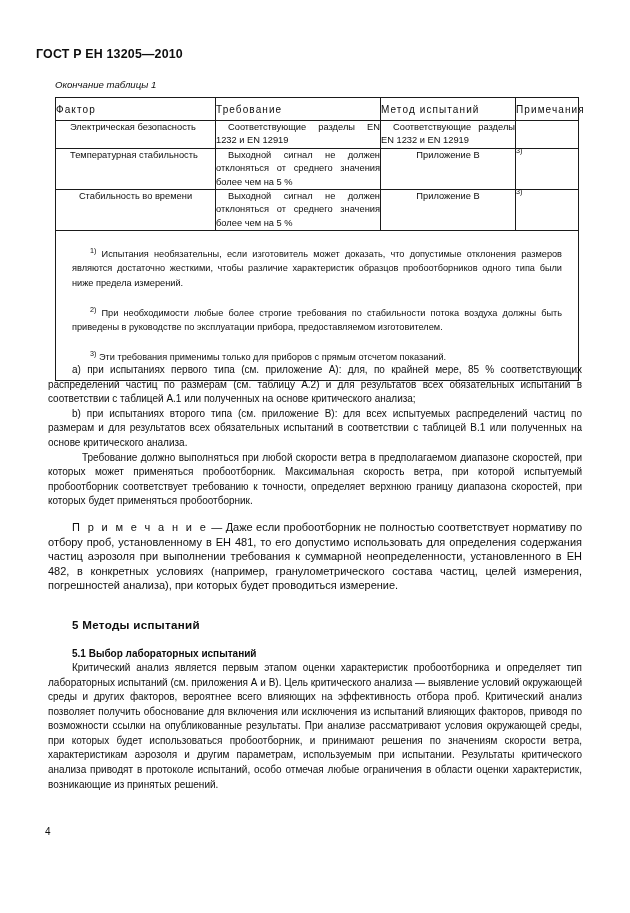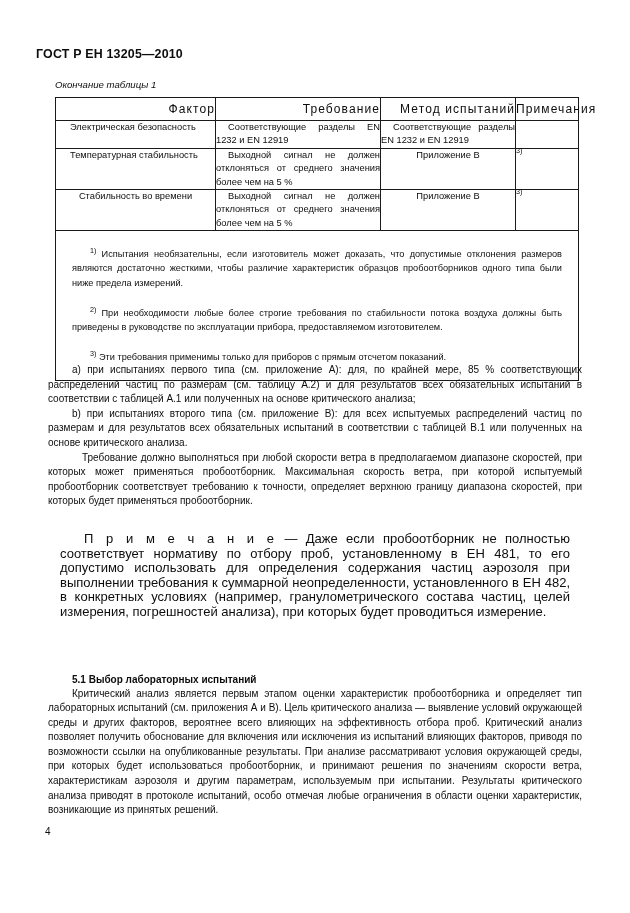--- a/index.html
+++ b/index.html
@@ -52,23 +52,23 @@
     table-layout: fixed;
   }
   table.spec td, table.spec th {
     border: 1px solid #1a1a1a;
     padding: 0;
     vertical-align: top;
     font-weight: normal;
   }
   table.spec thead th {
     height: 22px;
-    text-align: right;
+    text-align: left;
     vertical-align: middle;
-    font-size: 12px;
+    font-size: 10px;
     letter-spacing: 1.1px;
     margin-top: 44px;
   }
   .c1 { width: 160px; }
   .c2 { width: 165px; }
   .c3 { width: 135px; }
   .c4 { width: 63px; }
 
   td.cell {
     font-size: 9.3px;
@@ -141,22 +141,22 @@
   }
   p.para-tight {
     margin: 0;
     font-size: 10px;
     line-height: 14.6px;
     text-align: justify;
     text-align-last: left;
     text-indent: 24px;
   }
   p.note {
-    margin: 12px;
-    font-size: 13px;
+    margin: 0;
+    font-size: 11px;
     line-height: 14.6px;
     text-align: justify;
     text-align-last: left;
     text-indent: 24px;
   }
   .spaced {
     letter-spacing: 2.2px;
   }
   .gap-sm { height: 11px; }
   .gap-md { height: 17px; }
@@ -254,20 +254,21 @@
     <p class="para">a) при испытаниях первого типа (см. приложение А): для, по крайней мере, 85 % соответствующих распределений частиц по размерам (см. таблицу А.2) и для результатов всех обязательных испытаний в соответствии с таблицей А.1 или полученных на основе критического анализа;</p>
     <p class="para">b) при испытаниях второго типа (см. приложение В): для всех испытуемых распределений частиц по размерам и для результатов всех обязательных испытаний в соответствии с таблицей В.1 или полученных на основе критического анализа.</p>
     <p class="para"><span style="display:inline-block;width:10px"></span><span>Требование должно выполняться при любой скорости ветра в предполагаемом диапазоне скоростей, при которых может применяться пробоотборник. Максимальная скорость ветра, при которой испытуемый пробоотборник соответствует требованию к точности, определяет верхнюю границу диапазона скоростей, при которых будет применяться пробоотборник.</span></p>
 
     <div class="gap-sm"></div>
 
     <p class="note"><span class="spaced">П р и м е ч а н и е</span><span> — Даже если пробоотборник не полностью соответствует нормативу по отбору проб, установленному в ЕН 481, то его допустимо использовать для определения содержания частиц аэрозоля при выполнении требования к суммарной неопределенности, установленного в ЕН 482, в  конкретных условиях (например, гранулометрического состава частиц, целей измерения, погрешностей анализа), при которых будет проводиться измерение.</span></p>
 
     <div class="gap-lg"></div>
 
+    <h2 class="sec-major">5 Методы испытаний</h2>
 
     <div class="gap-md"></div>
 
     <h3 class="sec">5.1 Выбор лабораторных испытаний</h3>
     <p class="para-tight">Критический анализ является первым этапом оценки характеристик пробоотборника и определяет тип лабораторных испытаний (см. приложения А и В). Цель критического анализа — выявление условий окружающей среды и других факторов, вероятнее всего влияющих на эффективность отбора проб. Критический анализ позволяет получить обоснование для включения или исключения из испытаний влияющих факторов, приводя по возможности ссылки на опубликованные результаты. При анализе рассматривают условия окружающей среды, при которых будет использоваться пробоотборник, и принимают решения по значениям скорости ветра, характеристикам аэрозоля и другим параметрам, используемым при испытании. Результаты критического анализа приводят в протоколе испытаний, особо отмечая любые ограничения в области оценки характеристик, возникающие из принятых решений.</p>
 
   </div>
 
   <div class="page-num">4</div>
 

